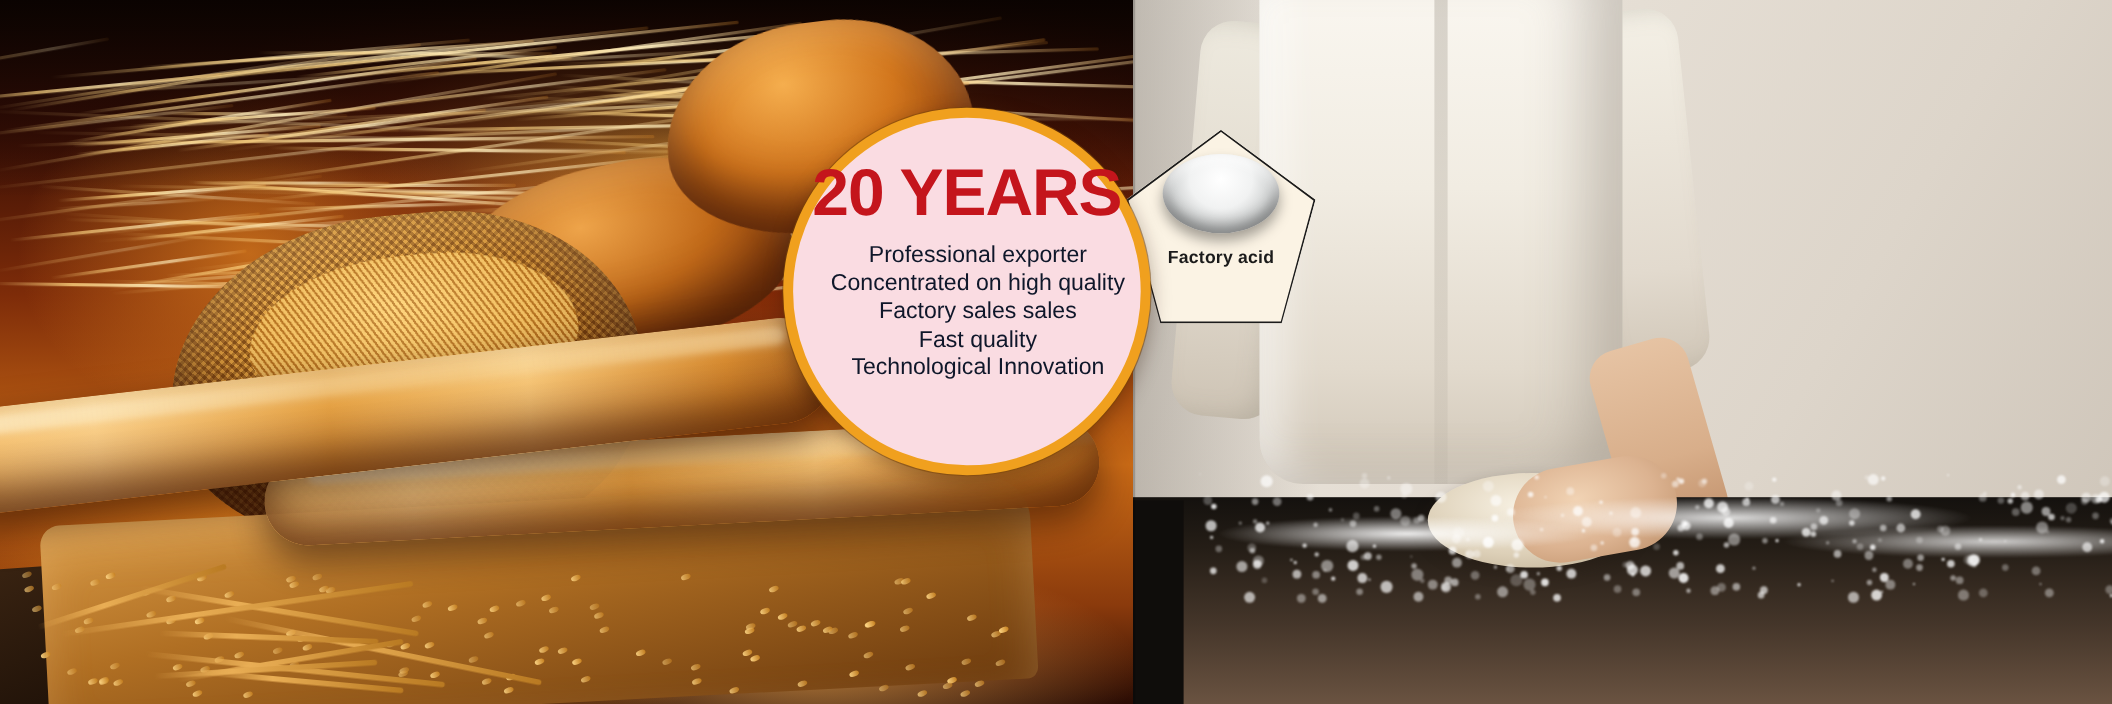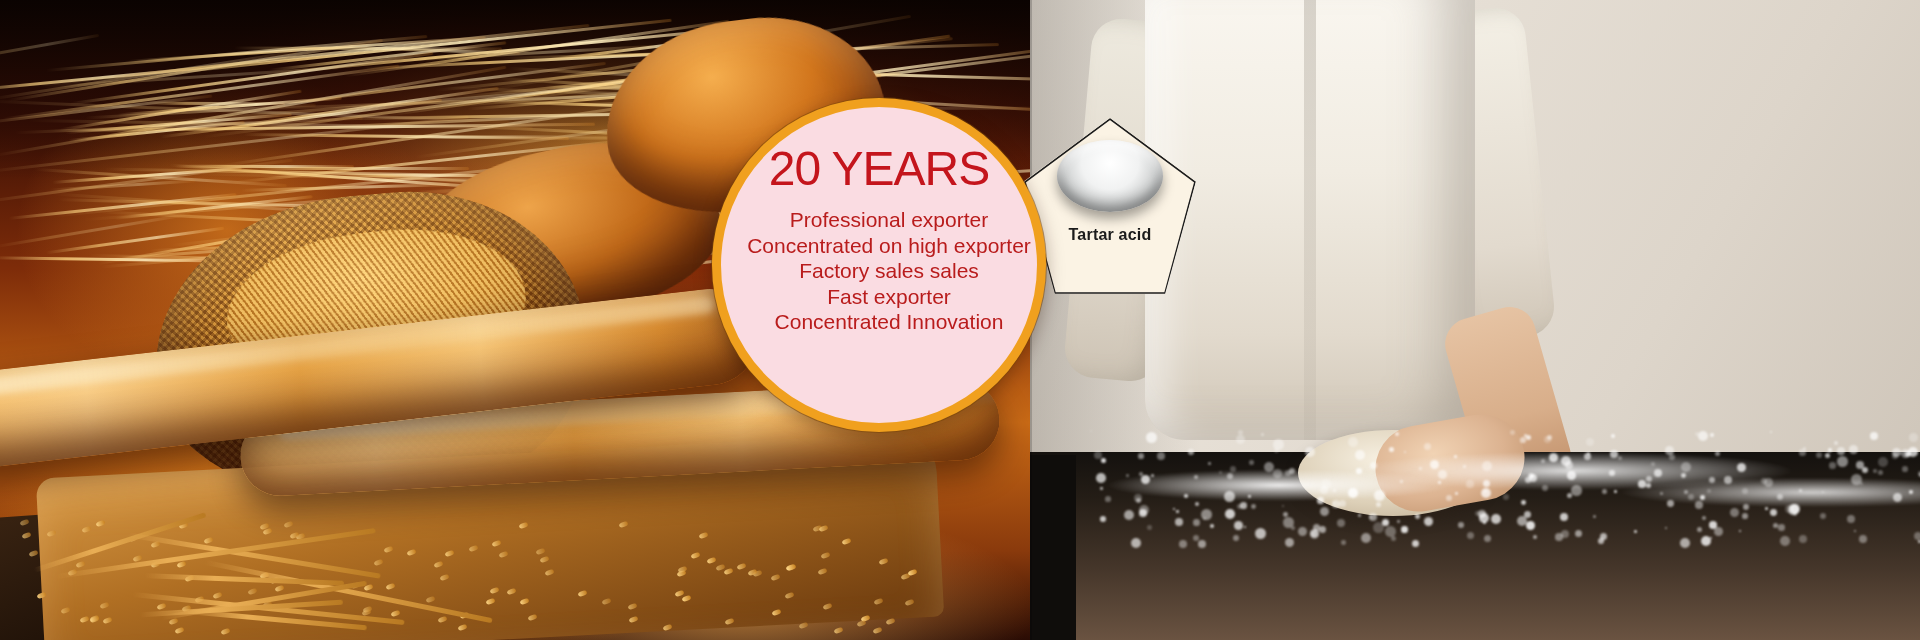--- a/index.html
+++ b/index.html
@@ -190,24 +190,24 @@
     position:absolute; left:712px; top:98px; width:334px; height:334px;
     border-radius:50%;
     background:#fadce2;
     border:9px solid #f0a01e;
     box-shadow:0 0 0 1px rgba(120,70,10,.55), 0 6px 18px rgba(40,14,4,.35);
     display:flex; flex-direction:column; align-items:center; justify-content:flex-start;
     padding-top:38px;
     z-index:5;
   }
   .circle-title {
-    font-size:48px; font-weight:400; color:#c4151c; line-height:1;
+    font-size:60px; font-weight:700; color:#c4151c; line-height:1;
     letter-spacing:-1px; white-space:nowrap;
   }
-  .circle-lines { margin-top:14px; text-align:center; color:#b91c1c;margin-left:20px; }
+  .circle-lines { margin-top:14px; text-align:center; color:#0f172a;margin-left:20px; }
   .circle-lines div {
     font-size:21px; line-height:1.22; font-weight:400; white-space:nowrap;
   }
 
   .seam { position:absolute; left:1030px; top:0; width:2px; height:640px; background:rgba(0,0,0,.18); }
 </style>
 </head>
 <body>
 
 <div class="banner">
@@ -751,28 +751,28 @@
 
 
 
   <div class="pent" id="pent-fum">
     <div class="pent-outline">
       <svg viewBox="0 0 172 176" preserveAspectRatio="none">
         <polygon points="86,1 171,64 141,175 31,175 1,64" fill="none" stroke="#1c1c1c" stroke-width="1.6"></polygon>
       </svg>
     </div>
     <div class="jar jar-light"></div>
-    <div class="pent-label">Tartar acid</div>
+    <div class="pent-label">Factory acid</div>
   </div>
 
 
   <div class="circle">
     <div class="circle-title">20 YEARS</div>
     <div class="circle-lines" id="circle-lines">
       <div>Professional exporter</div>
-      <div>Concentrated on high exporter</div>
+      <div>Concentrated on high quality</div>
       <div>Factory sales sales</div>
-      <div>Fast exporter</div>
-      <div>Concentrated Innovation</div>
+      <div>Fast quality</div>
+      <div>Technological Innovation</div>
     </div>
   </div>
 
 </div>
 
 </body></html>

